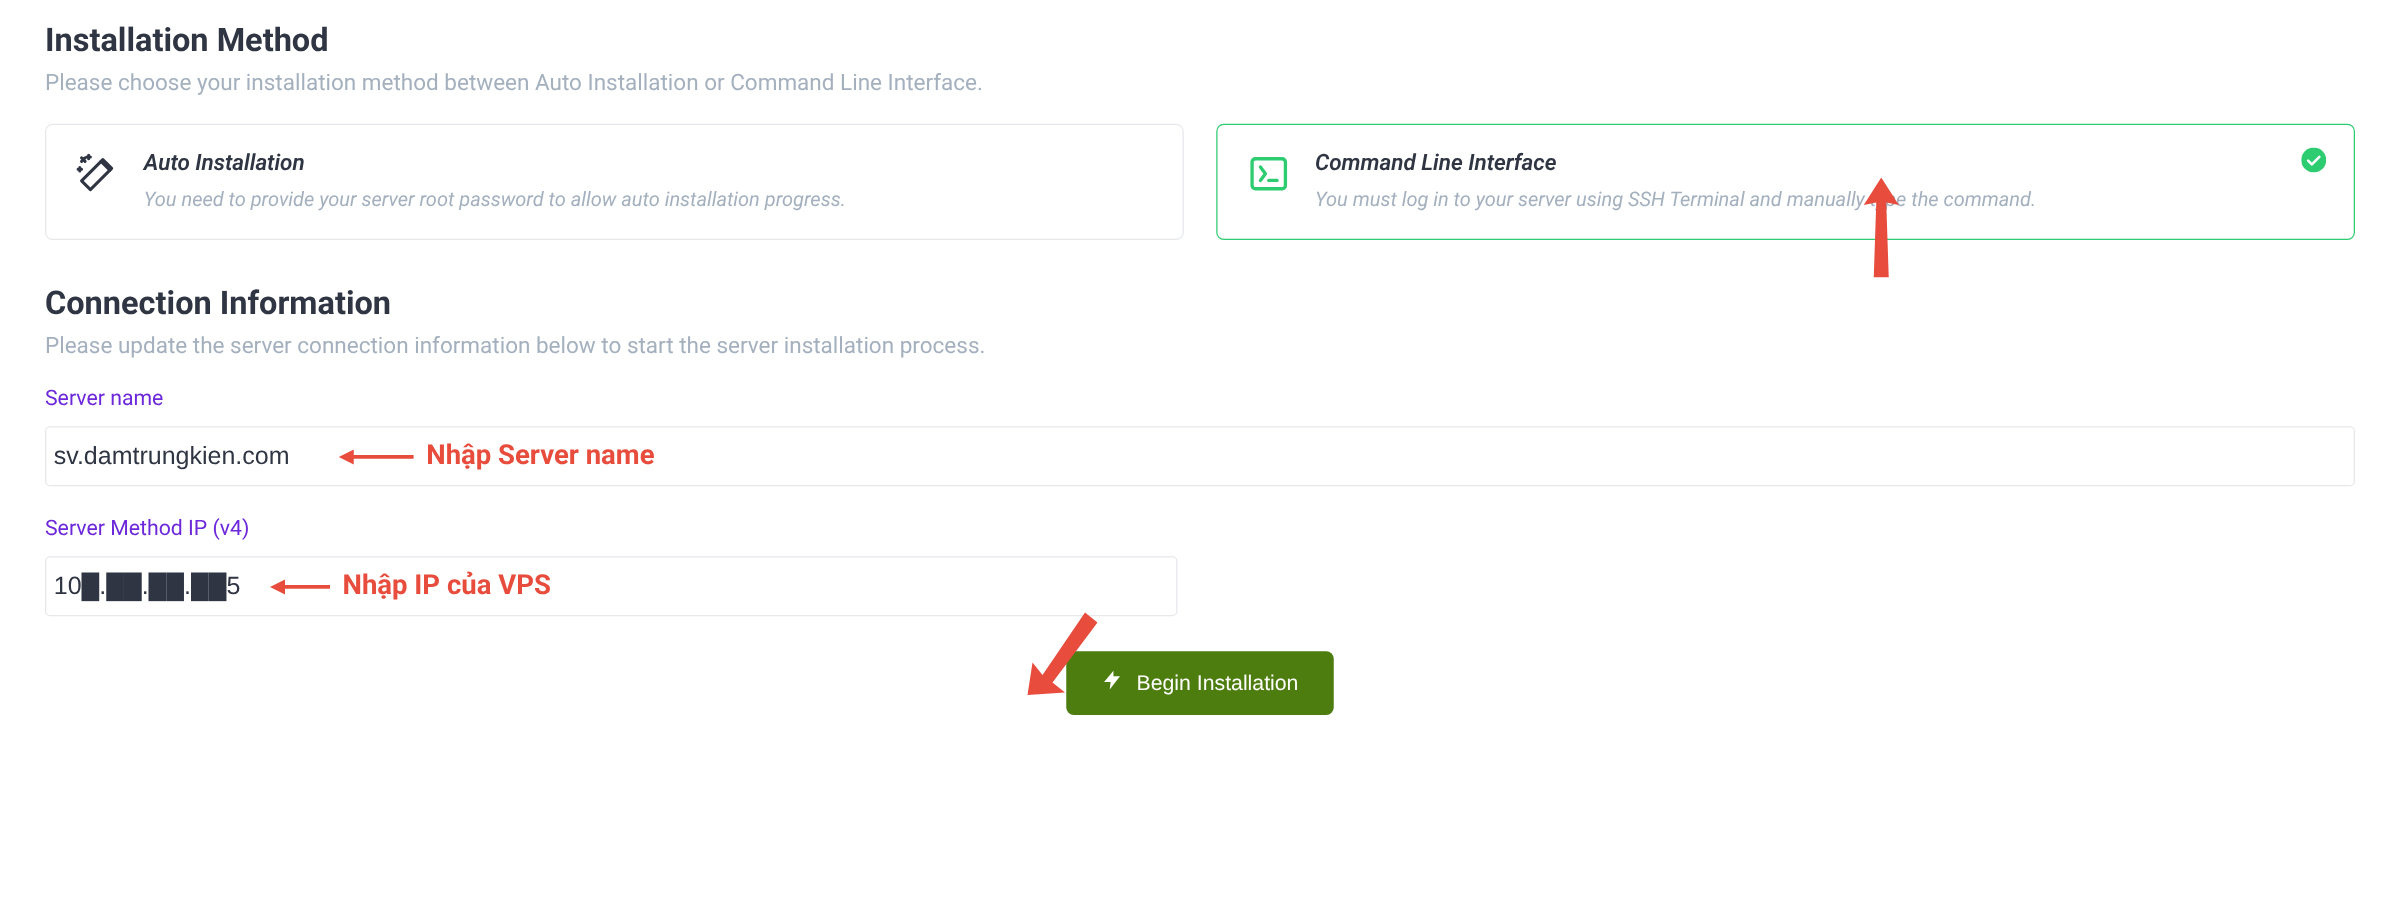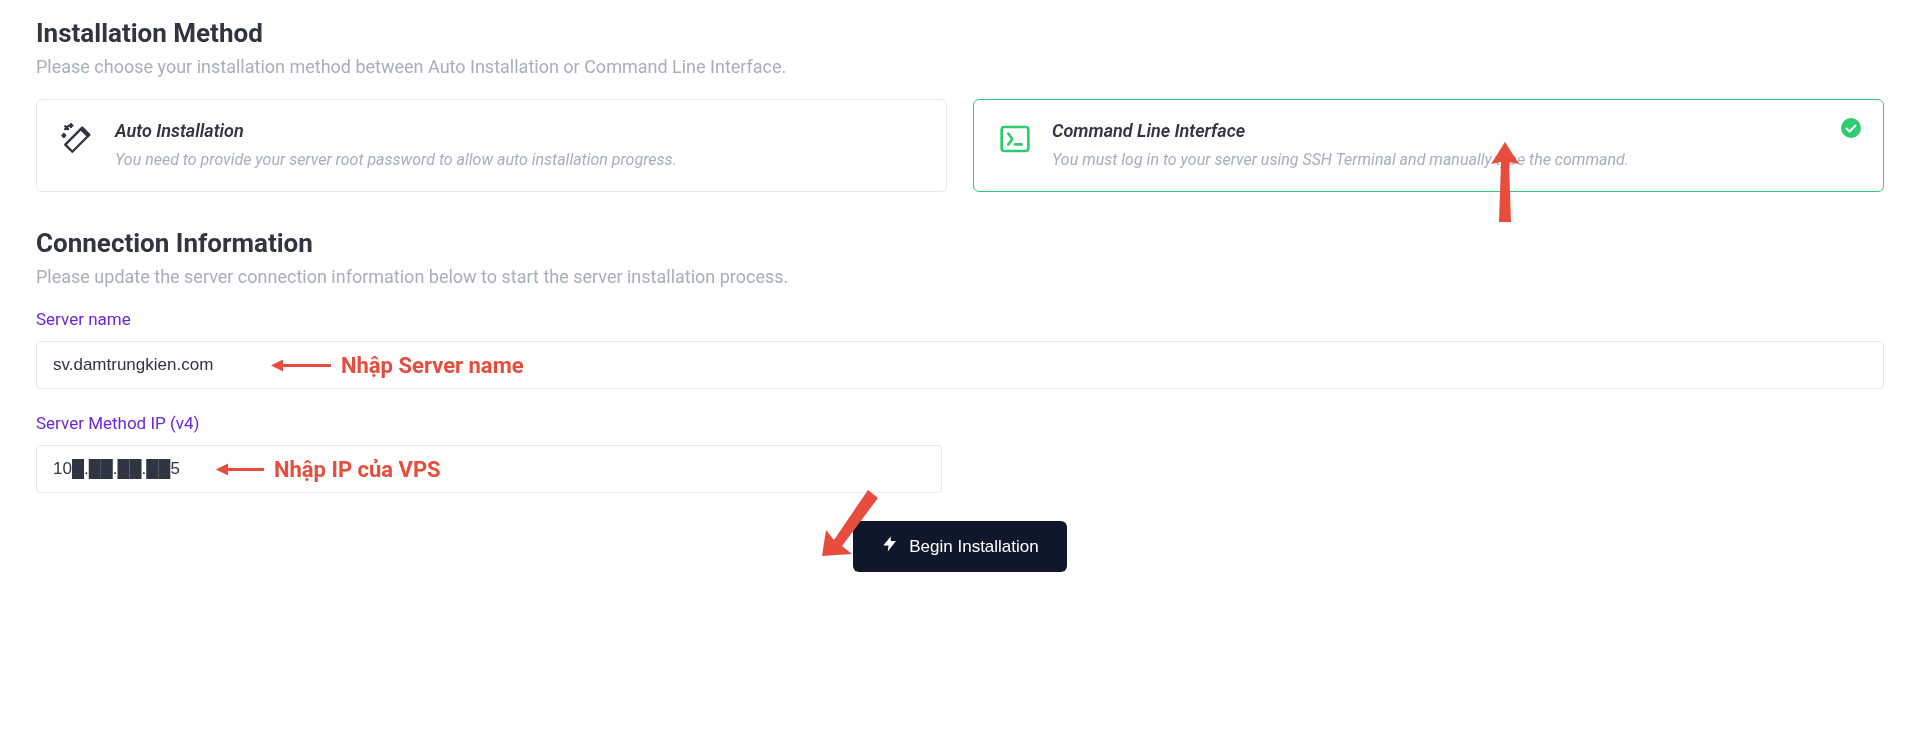--- a/index.html
+++ b/index.html
@@ -12,26 +12,26 @@
   .method-card.selected{border:1.5px solid #2ecc71;}
   .method-icon{flex:0 0 38px;height:38px;display:flex;align-items:center;justify-content:center;}
   .method-body{flex:1;}
   .method-title{font-size:18px;font-weight:600;color:#2f3542;margin-bottom:8px;}
   .method-desc{font-size:16px;color:#a4b0be;line-height:1.4;}
   .check-mark{position:absolute;top:18px;right:22px;width:20px;height:20px;}
   .section-space{height:36px;}
   .field{margin-bottom:24px;}
   .field-label{font-size:17px;color:#6d28d9;margin-bottom:12px;display:block;}
   .input-wrap{position:relative;}
-  .input{width:100%;height:48px;border:1px solid #e6e8eb;border-radius:4px;padding:0 16px;font-size:17px;color:#2f3542;outline:none;}
+  .input{width:100%;height:48px;border:1px solid #e6e8eb;border-radius:4px;padding:0 6px;font-size:20px;color:#2f3542;outline:none;}
   .input-half{width:49%;}
   .ann{position:absolute;display:flex;align-items:center;gap:10px;pointer-events:none;}
   .ann-text{color:#e74c3c;font-size:22px;font-weight:700;white-space:nowrap;}
   .submit-wrap{text-align:center;margin-top:28px;}
-  .submit-btn{display:inline-flex;align-items:center;gap:10px;background:#0f172a;color:#fff;border:none;border-radius:6px;padding:14px 28px;font-size:17px;font-weight:500;cursor:pointer;}
+  .submit-btn{display:inline-flex;align-items:center;gap:10px;background:#4d7c0f;color:#fff;border:none;border-radius:6px;padding:14px 28px;font-size:17px;font-weight:500;cursor:pointer;}
   
   .overlay-arrow{position:absolute;pointer-events:none;}
 </style>
 </head>
 <body>
 
 <div class="page">
 
   <h2 class="section-title">Installation Method</h2>
   <p class="section-desc">Please choose your installation method between Auto Installation or Command Line Interface.</p>

